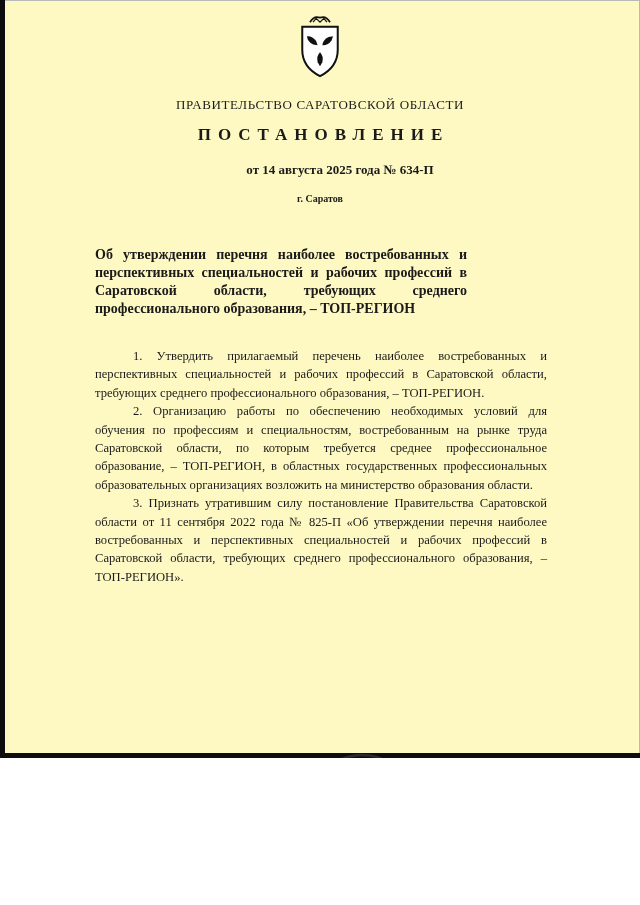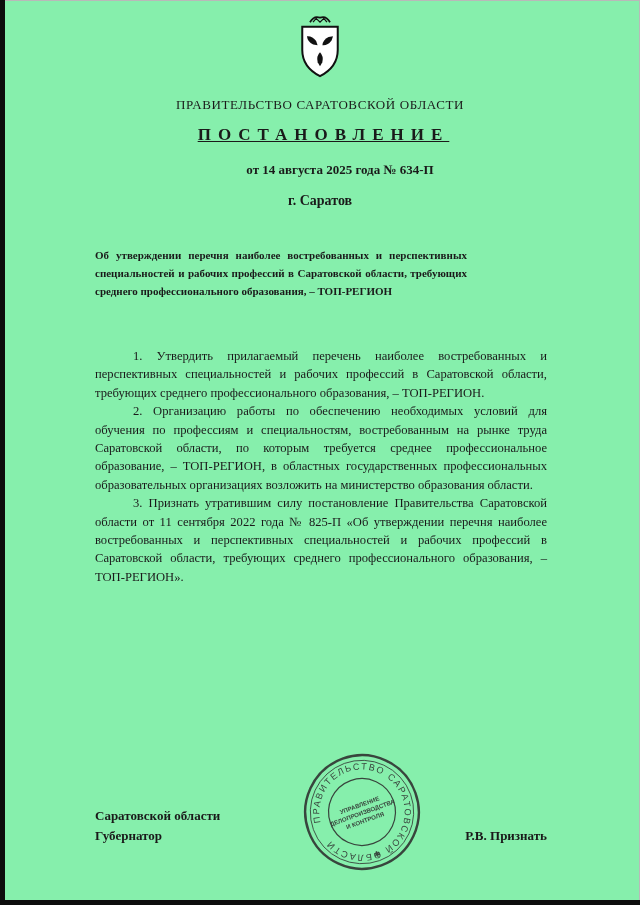--- a/index.html
+++ b/index.html
@@ -2,22 +2,22 @@
 <html><head>
 <meta charset="utf-8">
 <style>
   * { margin: 0; padding: 0; box-sizing: border-box; }
   html, body { background: #ffffff; }
   body { font-family: "Liberation Serif", serif; color: #1a1a1a; }
 
   .page {
     position: relative;
     width: 640px;
-    height: 905px;
-    background: #86efac;
+    height: 758px;
+    background: #fef9c3;
     overflow: hidden;
     box-shadow: inset 0 0 0 1px #b9b9b9;
   }
 
   .edge-left {
     position: absolute; left: 0; top: 0;
     width: 5px; height: 905px;
     background: #0d0d0d;
   }
   .edge-bottom {
@@ -37,38 +37,37 @@
     font-size: 13px; letter-spacing: 0.6px;
     font-weight: 400;
   }
 
   .doc-type {
     position: absolute; top: 125px; left: 0; width: 100%;
     text-align: center;
     font-size: 17px; font-weight: 700;
     letter-spacing: 7px;
     text-indent: 7px; 
-    text-decoration: underline;
   }
 
   .date-num {
     position: absolute; top: 162px; left: 0; width: 100%;
     text-align: center;
     font-size: 13px; font-weight: 700; padding-left: 40px;
   }
 
   .city {
     position: absolute; top: 193px; left: 0; width: 100%;
     text-align: center;
-    font-size: 14px; font-weight: 700;
+    font-size: 10px; font-weight: 700;
   }
 
   .doc-title {
     position: absolute; top: 246px; left: 95px; width: 372px;
-    font-size: 11px; font-weight: 700;
+    font-size: 14px; font-weight: 700;
     line-height: 18px;
     text-align: justify;
   }
 
   .body-text {
     position: absolute; top: 347px; left: 95px; width: 452px;
     font-size: 12.6px;
     line-height: 18.4px;
     text-align: justify;
   }

